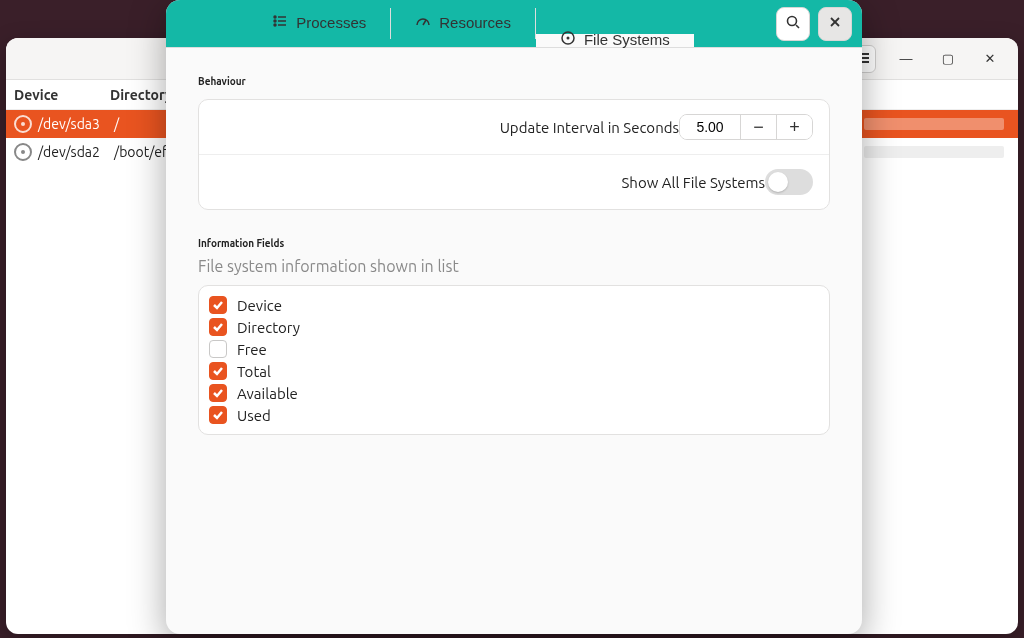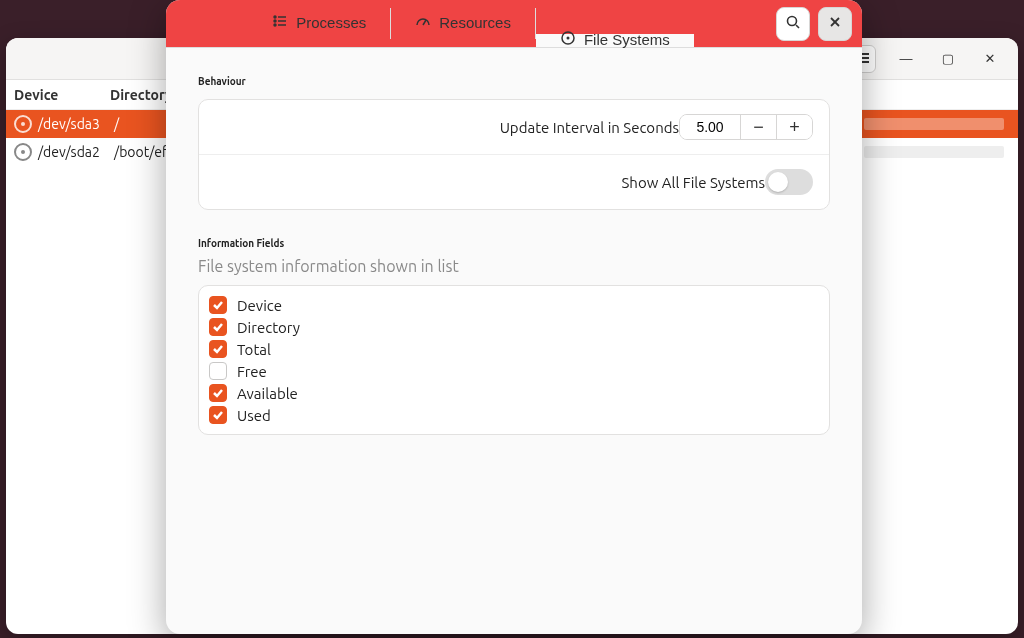--- a/index.html
+++ b/index.html
@@ -115,21 +115,21 @@
     height: 634px;
     background: #fafafa;
     border-radius: 14px;
     box-shadow: 0 10px 36px rgba(0,0,0,0.35);
     overflow: hidden;
     display:flex;
     flex-direction: column;
   }
   .dialog-header {
     height: 48px;
-    background: #ef4444;
+    background: #14b8a6;
     display:flex;
     align-items:stretch;
     border-bottom: 1px solid #ddd;
   }
   .tabs {
     flex:1;
     display:flex;
     justify-content:center;
   }
   .tab {
@@ -394,32 +394,32 @@
         </div>
         <div class="check-row">
           <div class="cbox">
             <svg width="12" height="12" viewBox="0 0 12 12">
               <polyline points="2,6 5,9 10,3"></polyline>
             </svg>
           </div>
           <span>Directory</span>
         </div>
         <div class="check-row">
+          <div class="cbox unchecked"></div>
+          <span>Free</span>
+        </div>
+        <div class="check-row">
           <div class="cbox">
             <svg width="12" height="12" viewBox="0 0 12 12">
               <polyline points="2,6 5,9 10,3"></polyline>
             </svg>
           </div>
           <span>Total</span>
         </div>
         <div class="check-row">
-          <div class="cbox unchecked"></div>
-          <span>Free</span>
-        </div>
-        <div class="check-row">
           <div class="cbox">
             <svg width="12" height="12" viewBox="0 0 12 12">
               <polyline points="2,6 5,9 10,3"></polyline>
             </svg>
           </div>
           <span>Available</span>
         </div>
         <div class="check-row">
           <div class="cbox">
             <svg width="12" height="12" viewBox="0 0 12 12">

